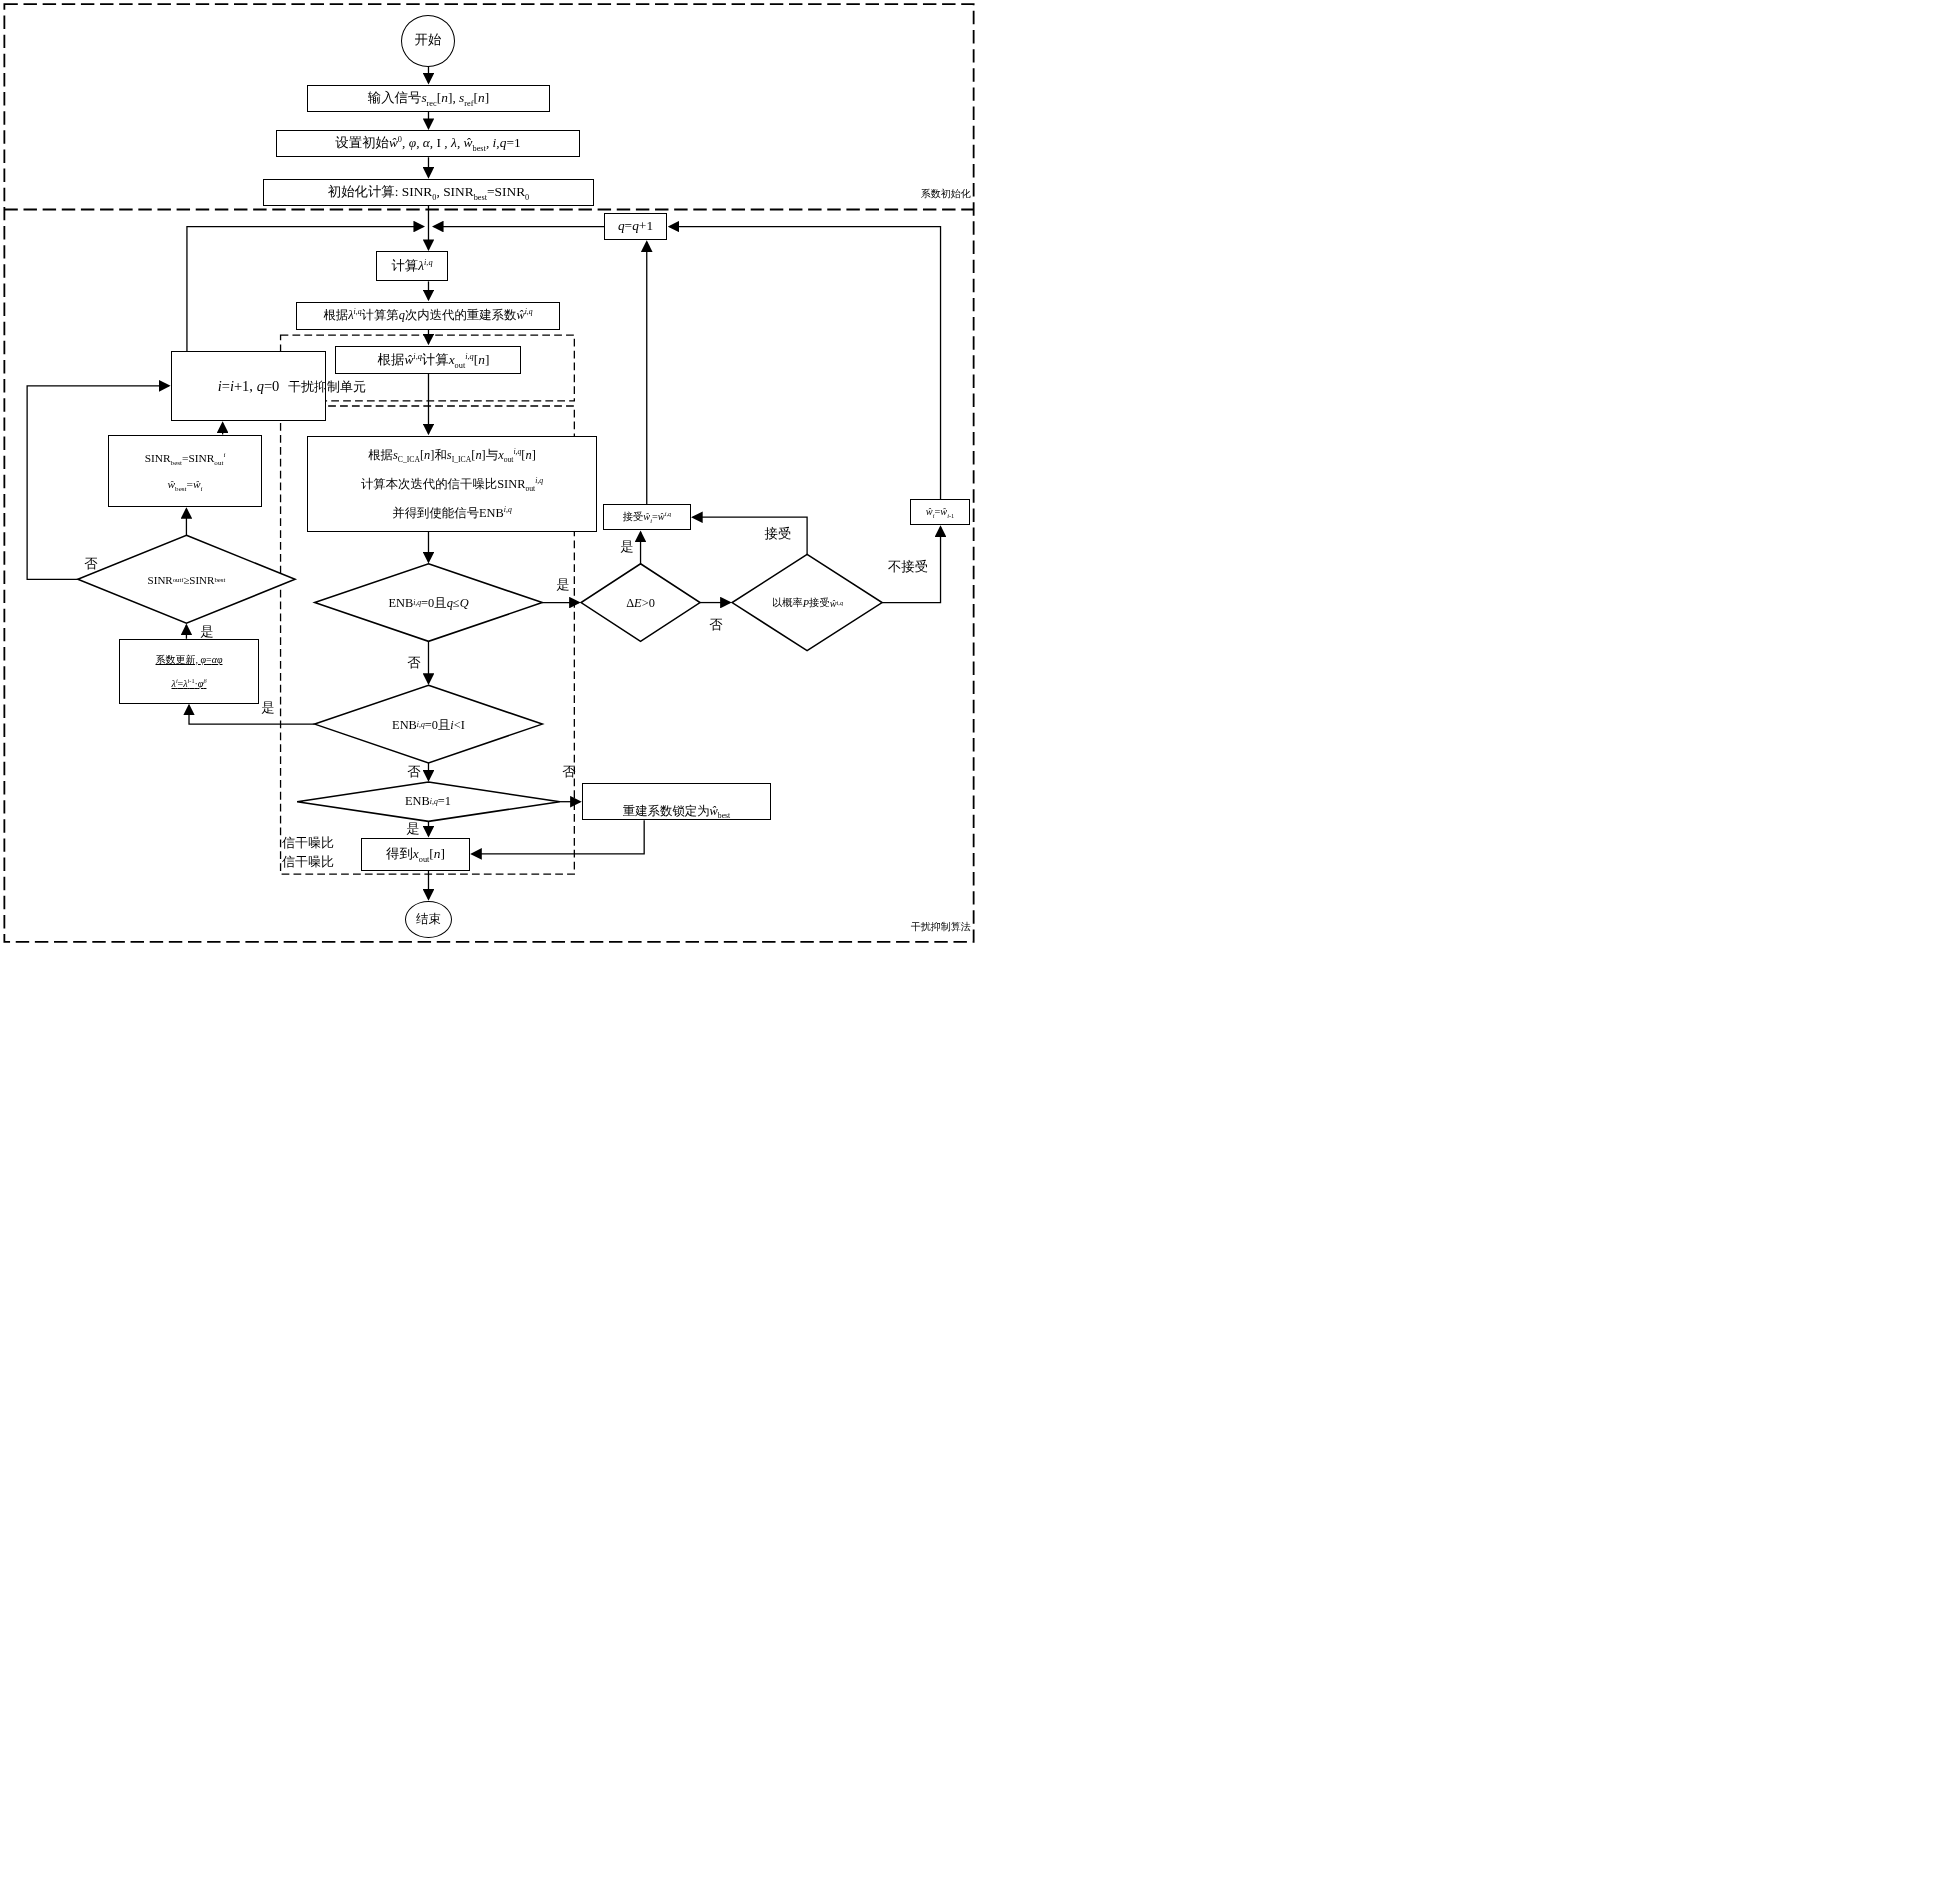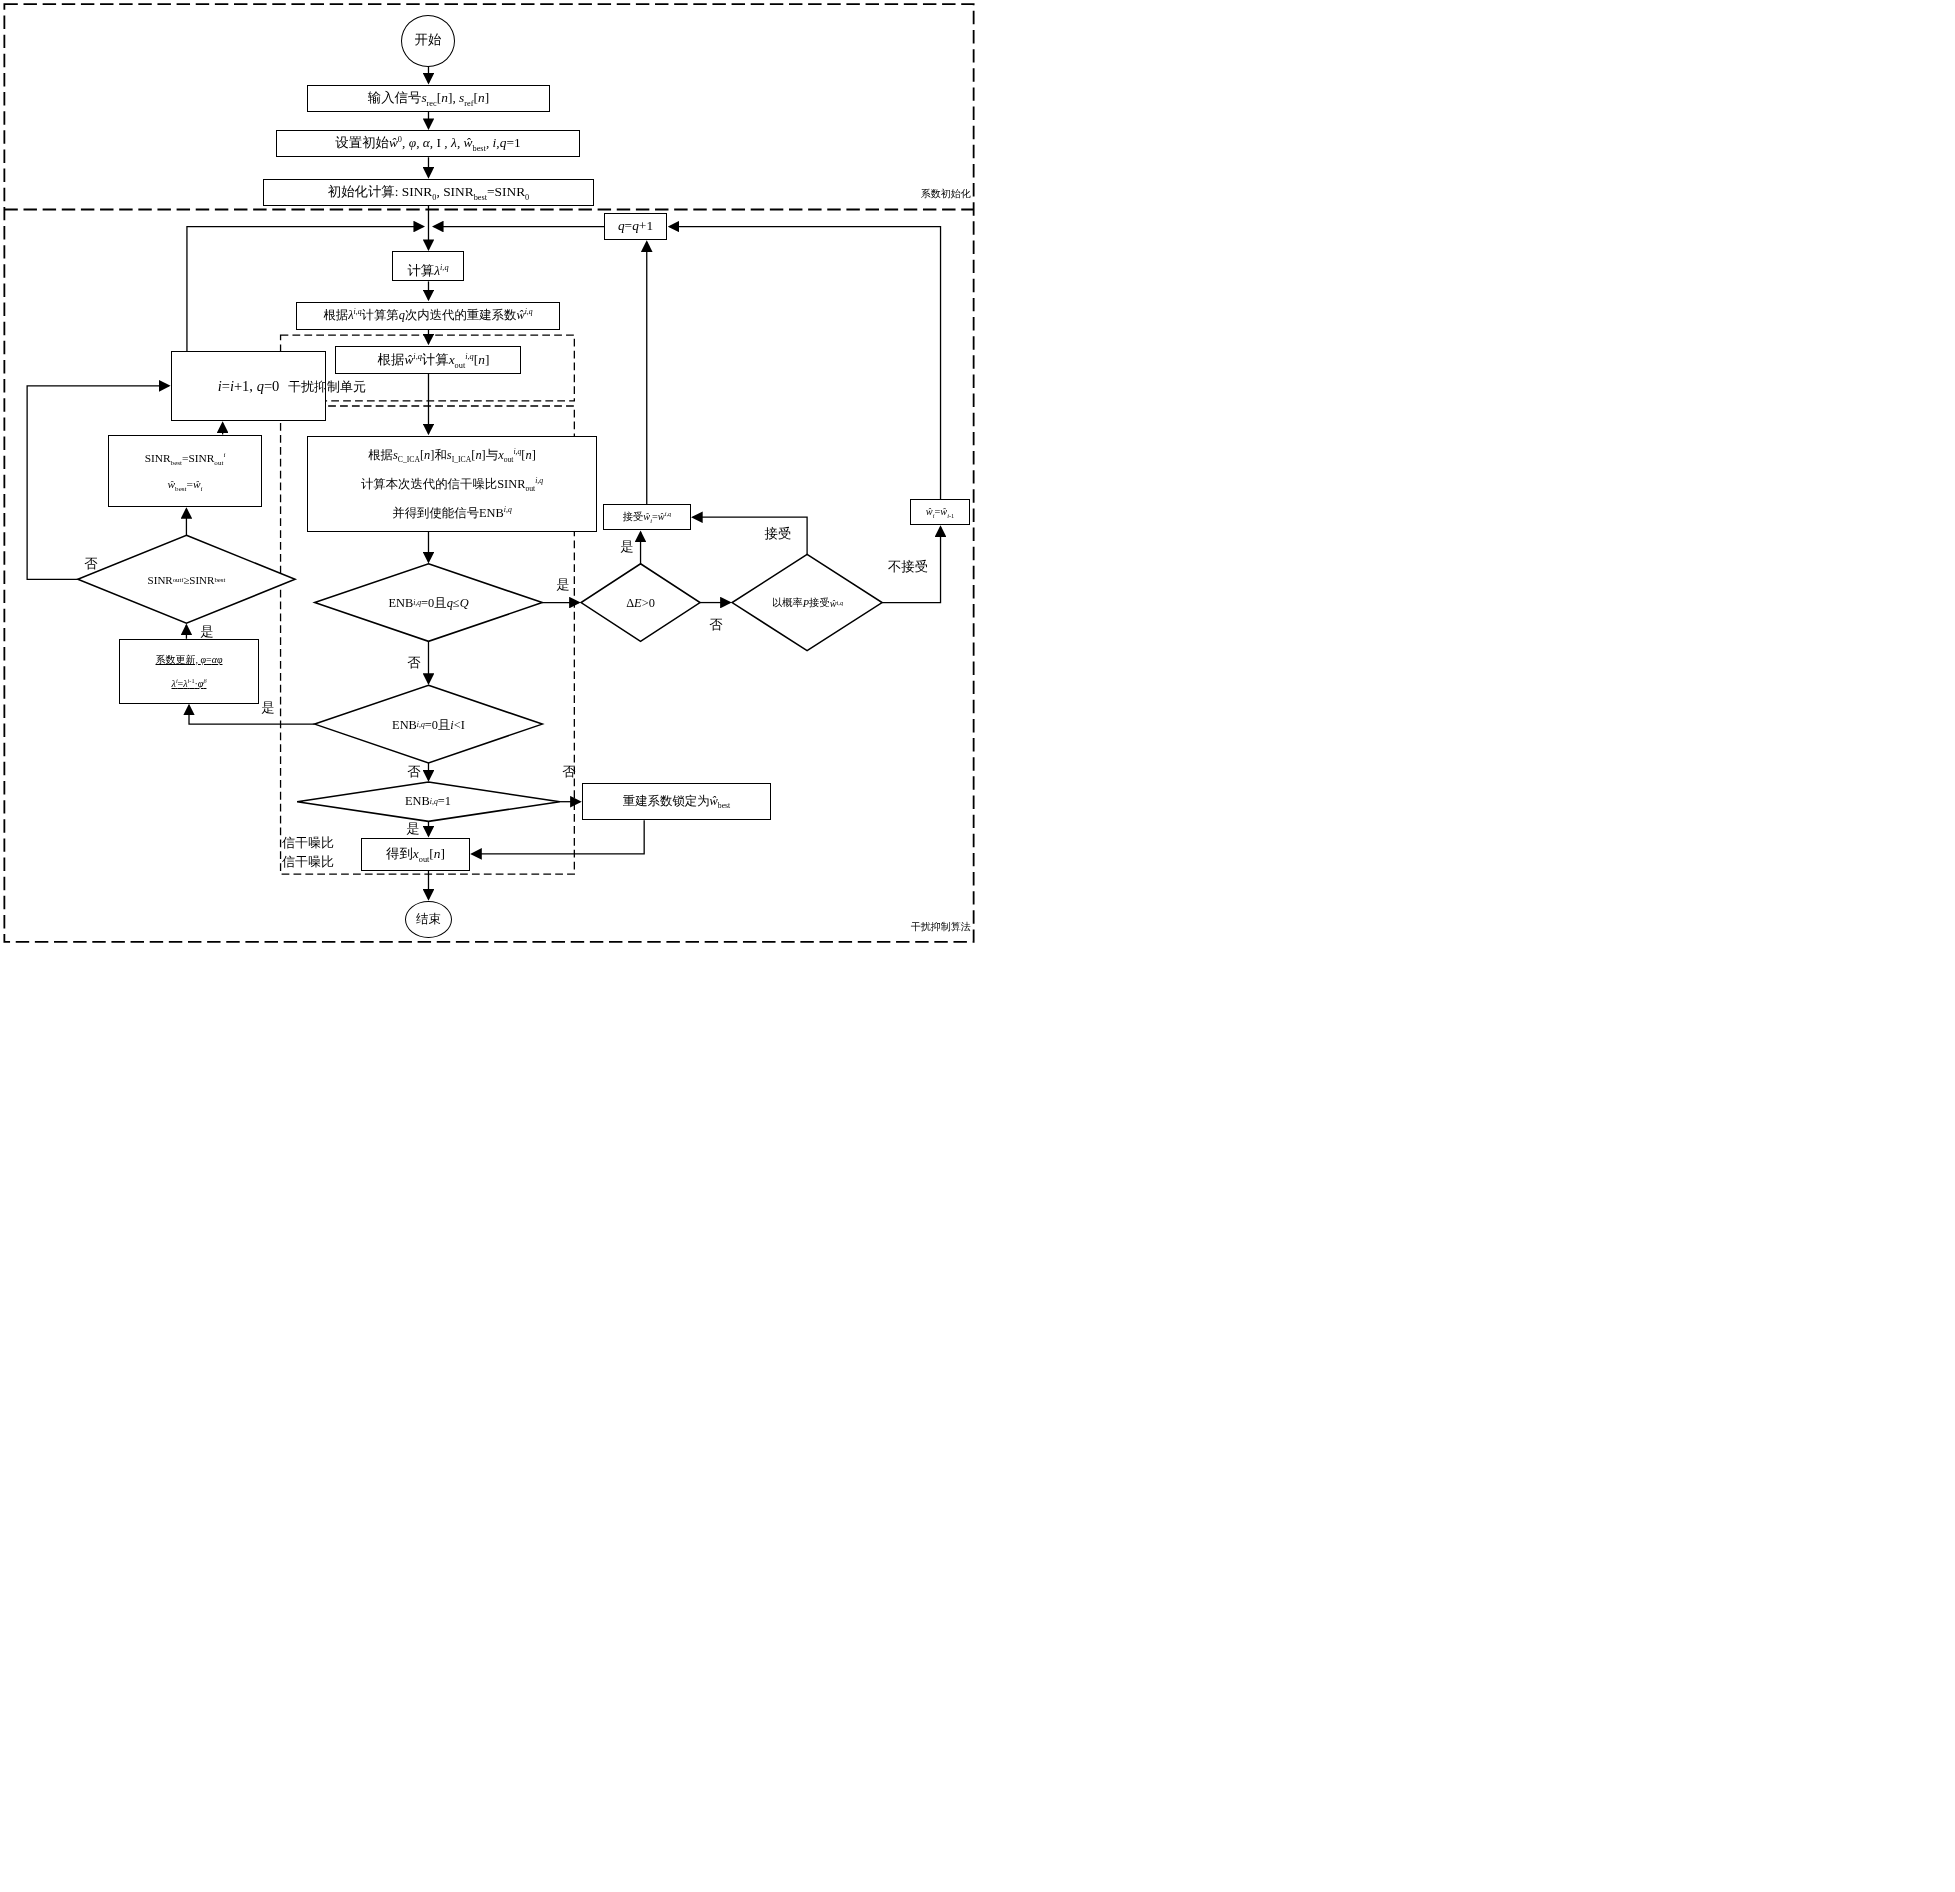--- a/index.html
+++ b/index.html
@@ -92,21 +92,21 @@
     </div>
   <div class="node" style="left:276px;top:130px;width:304px;height:27px;">
       <span>设置初始<i>ŵ</i><sup>0</sup>, <i>φ</i>, <i>α</i>, I , <i>λ</i>, <i>ŵ</i><sub>best</sub>, <i>i</i>,<i>q</i>=1</span>
     </div>
   <div class="node" style="left:263px;top:179px;width:331px;height:27px;">
       <span>初始化计算: SINR<sub>0</sub>, SINR<sub>best</sub>=SINR<sub>0</sub></span>
     </div>
   <div class="node" style="left:604px;top:213px;width:63px;height:27px;">
       <span><i>q</i>=<i>q</i>+1</span>
     </div>
-  <div class="node" style="left:392px;top:251px;width:72px;height:30px;align-items:flex-end;">
+  <div class="node" style="left:376px;top:251px;width:72px;height:30px;">
       <span>计算<i>λ</i><sup><i>i</i>,<i>q</i></sup></span>
     </div>
   <div class="node" style="left:296px;top:302px;width:264px;height:28px;font-size:12.4px;">
       <span>根据<i>λ</i><sup><i>i</i>,<i>q</i></sup>计算第<i>q</i>次内迭代的重建系数<i>ŵ</i><sup><i>i</i>,<i>q</i></sup></span>
     </div>
   <div class="node" style="left:335px;top:346px;width:186px;height:28px;padding-left:11px;">
       <span>根据<i>ŵ</i><sup><i>i</i>,<i>q</i></sup>计算<i>x</i><sub>out</sub><sup><i>i</i>,<i>q</i></sup>[<i>n</i>]</span>
     </div>
 
   <div class="node multiline" style="left:307px;top:436px;width:290px;height:96px;font-size:12.4px;line-height:29px;">
@@ -114,21 +114,21 @@
     <div>计算本次迭代的信干噪比SINR<sub>out</sub><sup><i>i</i>,<i>q</i></sup></div>
     <div>并得到使能信号ENB<sup><i>i</i>,<i>q</i></sup></div>
   </div>
 
   <div class="node" style="left:603px;top:504px;width:88px;height:26px;font-size:10.3px;">
       <span>接受<i>ŵ</i><sub><i>i</i></sub>=<i>ŵ</i><sup><i>i</i>,<i>q</i></sup></span>
     </div>
   <div class="node" style="left:910px;top:499px;width:60px;height:26px;font-size:10.3px;">
       <span><i>ŵ</i><sub><i>i</i></sub>=<i>ŵ</i><sub><i>i</i>-1</sub></span>
     </div>
-  <div class="node" style="left:582px;top:783px;width:189px;height:37px;font-size:12.4px;">
+  <div class="node" style="left:582px;top:783px;width:189px;height:37px;font-size:12.4px;align-items:flex-end;">
       <span>重建系数锁定为<i>ŵ</i><sub>best</sub></span>
     </div>
   <div class="node" style="left:361px;top:838px;width:109px;height:33px;">
       <span>得到<i>x</i><sub>out</sub>[<i>n</i>]</span>
     </div>
 
   <div class="node" style="left:171px;top:351px;width:155px;height:70px;font-size:14.5px;">
       <span><i>i</i>=<i>i</i>+1, <i>q</i>=0</span>
     </div>
   <div class="node multiline" style="left:108px;top:435px;width:154px;height:72px;font-size:11.4px;line-height:26px;">

